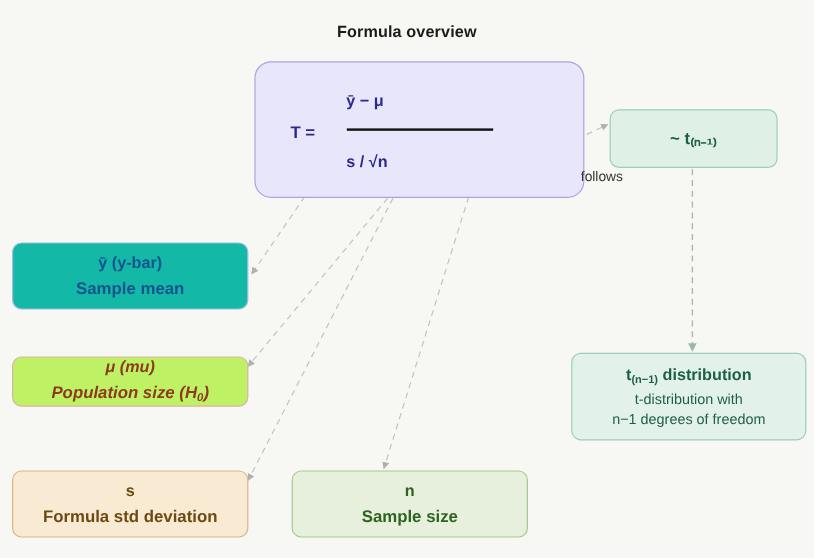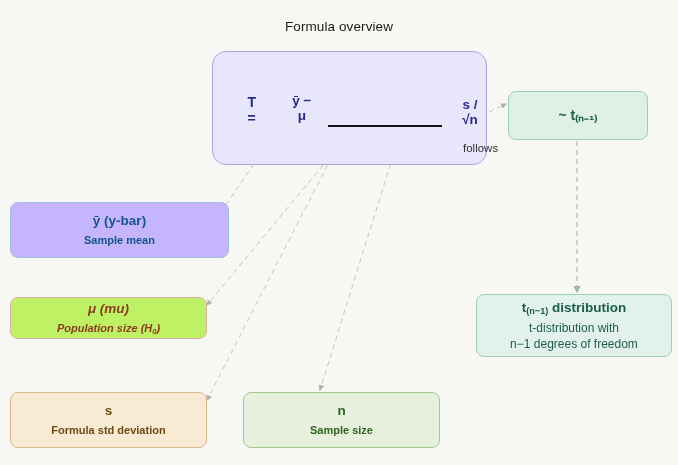--- a/index.html
+++ b/index.html
@@ -37,35 +37,35 @@
     align-items: center;
     justify-content: center;
     text-align: center;
   }
   .node .title {
     font-size: 13.5px;
     font-weight: bold;
     line-height: 1.35;
   }
   .node .sub {
-    font-size: 11px;
+    font-size: 14px;
     font-weight: bold;
     line-height: 1.35;
     margin-top: 3px;
   }
 
   
   #diagram-title {
     position: absolute;
     left: 0;
     top: 19px;
     width: 678px;
     text-align: center;
     font-size: 13.5px;
-    font-weight: normal;
+    font-weight: bold;
     color: #1b1b1b;
     letter-spacing: 0.1px;
   }
 
   
   #formula-node {
     left: 212px;
     top: 51px;
     width: 275px;
     height: 114px;
@@ -77,22 +77,22 @@
   }
   #formula-lhs {
     color: #2b2b8f;
     font-size: 14px;
     font-weight: bold;
     margin-left: 29px;
     margin-top: 4px;
   }
   #fraction {
     display: flex;
-    flex-direction: row;
-    align-items: flex-end;
+    flex-direction: column;
+    align-items: flex-start;
     margin-left: 26px;
     margin-top: 2px;
     gap: 12px;
   }
   #fraction-numerator {
     color: #2b2b8f;
     font-size: 13.5px;
     font-weight: bold;
     padding-bottom: 4px;
   }
@@ -104,21 +104,21 @@
   #fraction-denominator {
     color: #2b2b8f;
     font-size: 13.5px;
     font-weight: bold;
     padding-top: 6px;
   }
 
   
   #follows-label {
     position: absolute;
-    left: 463px;
+    left: 484px;
     top: 94px;
     font-size: 11.5px;
     color: #333;
     margin-top: 48px;
   }
 
   
   #t-stat-node {
     left: 508px;
     top: 91px;
@@ -130,34 +130,34 @@
   #t-stat-node .title {
     color: #1d5e46;
     font-size: 14px;
   }
 
   
   #t-dist-node {
     left: 476px;
     top: 294px;
     width: 196px;
-    height: 63px;
+    height: 73px;
     background: #e2f2ea;
     border-color: #9ccfb8;
   }
   #t-dist-node .title { color: #1d5e46; }
   #t-dist-node .sub   { color: #1d5e46; font-weight: normal; font-size: 12px; }
 
   
   #ybar-node {
     left: 10px;
     top: 202px;
-    width: 219px;
+    width: 197px;
     height: 56px;
-    background: #c4b5fd;
+    background: #14b8a6;
     border-color: #9cbfdf;
   }
   #ybar-node .title { color: #14548f; }
   #ybar-node .sub   { color: #14548f; }
 
   
   #mu-node {
     left: 10px;
     top: 297px;
     width: 197px;

